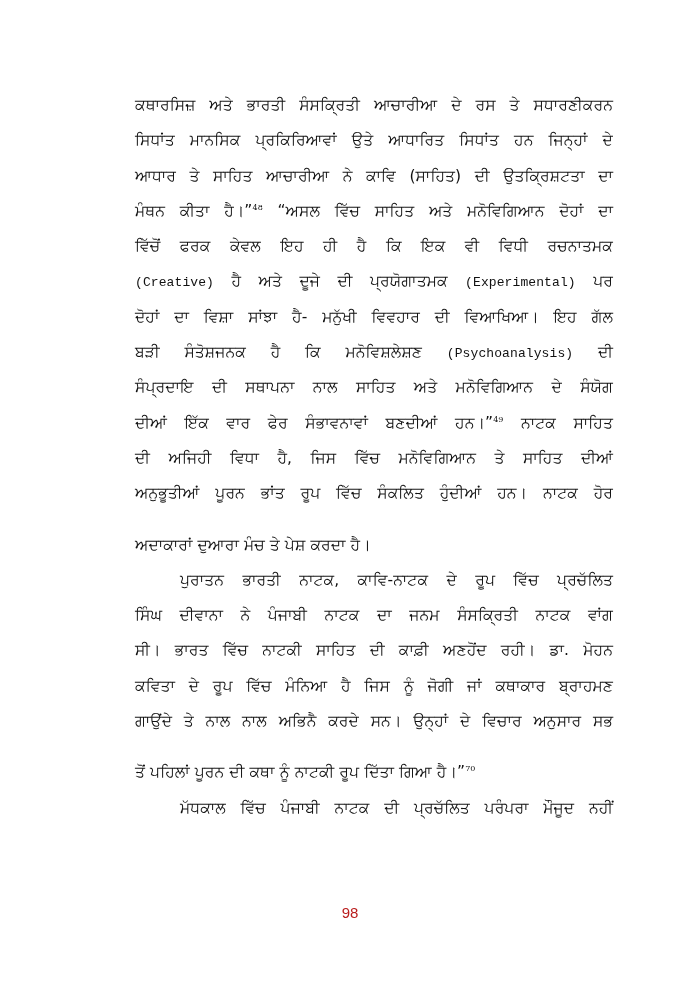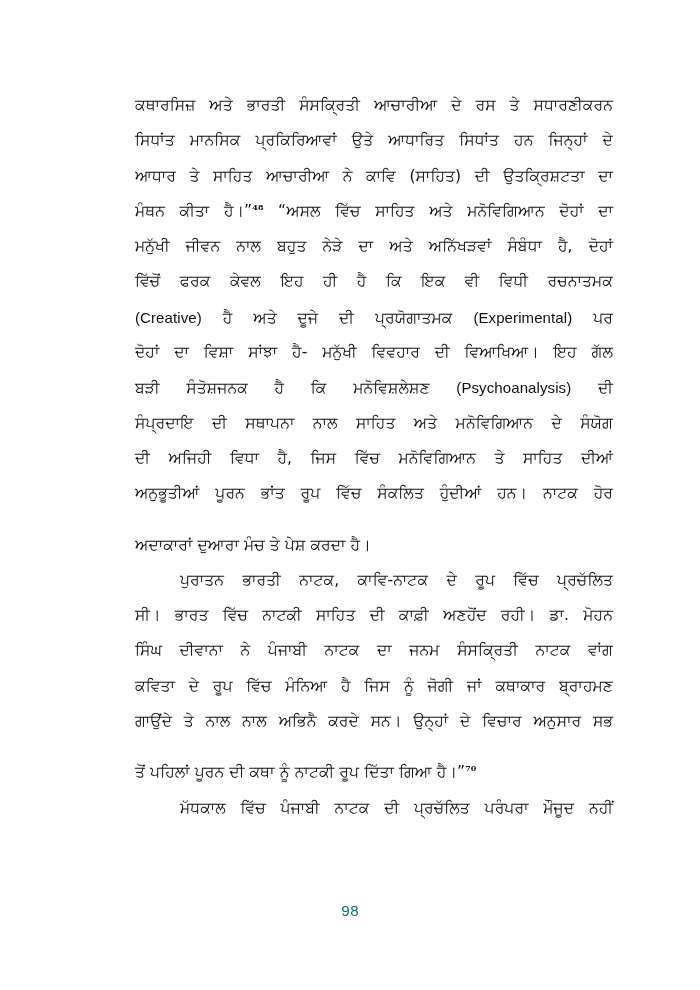--- a/index.html
+++ b/index.html
@@ -31,63 +31,62 @@
     letter-spacing: 0.1px;
   }
   .line.last {
     text-align-last: left;
     margin-top: 16px;
   }
   .line.indent {
     padding-left: 45px;
   }
   .line .latin {
-    font-family: Liberation Sans, sans-serif;
-    font-size: 15px;
+    font-family: Liberation Mono, monospace;
+    font-size: 13px;
   }
   sup {
     font-size: 8px;
     line-height: 0;
     vertical-align: 6px;
     font-family: "DejaVu Serif", serif;
-    font-weight: bold;
   }
   .page-number {
     position: absolute;
     left: 0; width: 700px;
     top: 904px;
     text-align: center;
-    font-family: Liberation Mono, monospace;
+    font-family: Liberation Sans, sans-serif;
     font-size: 15px;
-    color: #0f766e;
+    color: #b91c1c;
   }
 </style>
 </head>
 <body>
 
 <div class="page">
   <div class="text-block">
 
     <div class="line">ਕਥਾਰਸਿਜ਼ ਅਤੇ ਭਾਰਤੀ ਸੰਸਕ੍ਰਿਤੀ ਆਚਾਰੀਆ ਦੇ ਰਸ ਤੇ ਸਧਾਰਣੀਕਰਨ</div>
     <div class="line">ਸਿਧਾਂਤ ਮਾਨਸਿਕ ਪ੍ਰਕਿਰਿਆਵਾਂ ਉਤੇ ਆਧਾਰਿਤ ਸਿਧਾਂਤ ਹਨ ਜਿਨ੍ਹਾਂ ਦੇ</div>
     <div class="line">ਆਧਾਰ ਤੇ ਸਾਹਿਤ ਆਚਾਰੀਆ ਨੇ ਕਾਵਿ (ਸਾਹਿਤ) ਦੀ ਉਤਕ੍ਰਿਸ਼ਟਤਾ ਦਾ</div>
     <div class="line"><span>ਮੰਥਨ ਕੀਤਾ ਹੈ।”</span><sup>48</sup><span> “ਅਸਲ ਵਿੱਚ ਸਾਹਿਤ ਅਤੇ ਮਨੋਵਿਗਿਆਨ ਦੋਹਾਂ ਦਾ</span></div>
-    <div class="line">ਮਨੁੱਖੀ ਜੀਵਨ ਨਾਲ ਬਹੁਤ ਨੇੜੇ ਦਾ ਅਤੇ ਅਨਿੱਖੜਵਾਂ ਸੰਬੰਧਾ ਹੈ, ਦੋਹਾਂ</div>
     <div class="line">ਵਿੱਚੋਂ ਫਰਕ ਕੇਵਲ ਇਹ ਹੀ ਹੈ ਕਿ ਇਕ ਵੀ ਵਿਧੀ ਰਚਨਾਤਮਕ</div>
     <div class="line"><span class="latin">(Creative)</span><span> ਹੈ ਅਤੇ ਦੂਜੇ ਦੀ ਪ੍ਰਯੋਗਾਤਮਕ </span><span class="latin">(Experimental)</span><span> ਪਰ</span></div>
     <div class="line">ਦੋਹਾਂ ਦਾ ਵਿਸ਼ਾ ਸਾਂਝਾ ਹੈ- ਮਨੁੱਖੀ ਵਿਵਹਾਰ ਦੀ ਵਿਆਖਿਆ। ਇਹ ਗੱਲ</div>
     <div class="line"><span>ਬੜੀ ਸੰਤੋਸ਼ਜਨਕ ਹੈ ਕਿ ਮਨੋਵਿਸ਼ਲੇਸ਼ਣ </span><span class="latin">(Psychoanalysis)</span><span> ਦੀ</span></div>
     <div class="line">ਸੰਪ੍ਰਦਾਇ ਦੀ ਸਥਾਪਨਾ ਨਾਲ ਸਾਹਿਤ ਅਤੇ ਮਨੋਵਿਗਿਆਨ ਦੇ ਸੰਯੋਗ</div>
+    <div class="line"><span>ਦੀਆਂ ਇੱਕ ਵਾਰ ਫੇਰ ਸੰਭਾਵਨਾਵਾਂ ਬਣਦੀਆਂ ਹਨ।”</span><sup>49</sup><span> ਨਾਟਕ ਸਾਹਿਤ</span></div>
     <div class="line">ਦੀ ਅਜਿਹੀ ਵਿਧਾ ਹੈ, ਜਿਸ ਵਿੱਚ ਮਨੋਵਿਗਿਆਨ ਤੇ ਸਾਹਿਤ ਦੀਆਂ</div>
     <div class="line">ਅਨੁਭੂਤੀਆਂ ਪੂਰਨ ਭਾਂਤ ਰੂਪ ਵਿੱਚ ਸੰਕਲਿਤ ਹੁੰਦੀਆਂ ਹਨ। ਨਾਟਕ ਹੋਰ</div>
     <div class="line last">ਅਦਾਕਾਰਾਂ ਦੁਆਰਾ ਮੰਚ ਤੇ ਪੇਸ਼ ਕਰਦਾ ਹੈ।</div>
 
     <div class="line indent">ਪੁਰਾਤਨ ਭਾਰਤੀ ਨਾਟਕ, ਕਾਵਿ-ਨਾਟਕ ਦੇ ਰੂਪ ਵਿੱਚ ਪ੍ਰਚੱਲਿਤ</div>
+    <div class="line">ਸਿੰਘ ਦੀਵਾਨਾ ਨੇ ਪੰਜਾਬੀ ਨਾਟਕ ਦਾ ਜਨਮ ਸੰਸਕ੍ਰਿਤੀ ਨਾਟਕ ਵਾਂਗ</div>
     <div class="line">ਸੀ। ਭਾਰਤ ਵਿੱਚ ਨਾਟਕੀ ਸਾਹਿਤ ਦੀ ਕਾਫ਼ੀ ਅਣਹੋਂਦ ਰਹੀ। ਡਾ. ਮੋਹਨ</div>
-    <div class="line">ਸਿੰਘ ਦੀਵਾਨਾ ਨੇ ਪੰਜਾਬੀ ਨਾਟਕ ਦਾ ਜਨਮ ਸੰਸਕ੍ਰਿਤੀ ਨਾਟਕ ਵਾਂਗ</div>
     <div class="line">ਕਵਿਤਾ ਦੇ ਰੂਪ ਵਿੱਚ ਮੰਨਿਆ ਹੈ ਜਿਸ ਨੂੰ ਜੋਗੀ ਜਾਂ ਕਥਾਕਾਰ ਬ੍ਰਾਹਮਣ</div>
     <div class="line">ਗਾਉਂਦੇ ਤੇ ਨਾਲ ਨਾਲ ਅਭਿਨੈ ਕਰਦੇ ਸਨ। ਉਨ੍ਹਾਂ ਦੇ ਵਿਚਾਰ ਅਨੁਸਾਰ ਸਭ</div>
     <div class="line last"><span>ਤੋਂ ਪਹਿਲਾਂ ਪੂਰਨ ਦੀ ਕਥਾ ਨੂੰ ਨਾਟਕੀ ਰੂਪ ਦਿੱਤਾ ਗਿਆ ਹੈ।”</span><sup>70</sup><span></span></div>
 
     <div class="line indent">ਮੱਧਕਾਲ ਵਿੱਚ ਪੰਜਾਬੀ ਨਾਟਕ ਦੀ ਪ੍ਰਚੱਲਿਤ ਪਰੰਪਰਾ ਮੌਜੂਦ ਨਹੀਂ</div>
   </div>
 
   <div class="page-number">98</div>
 </div>
 

